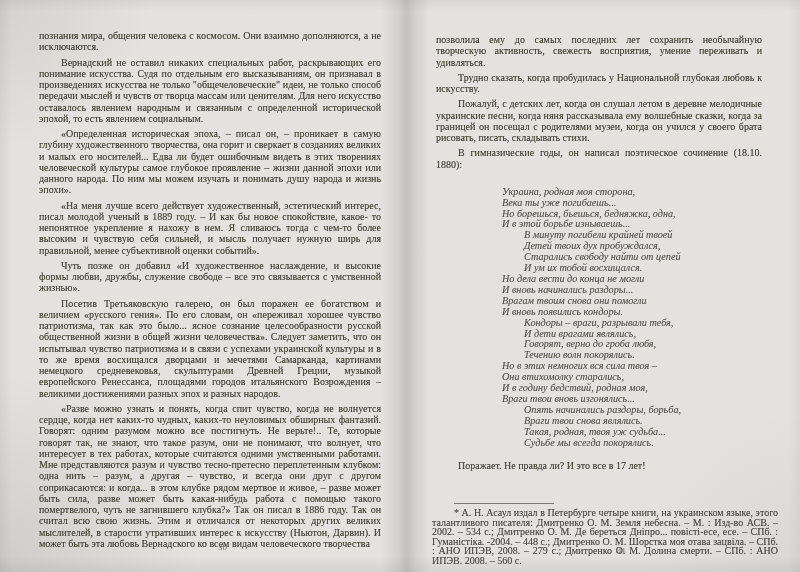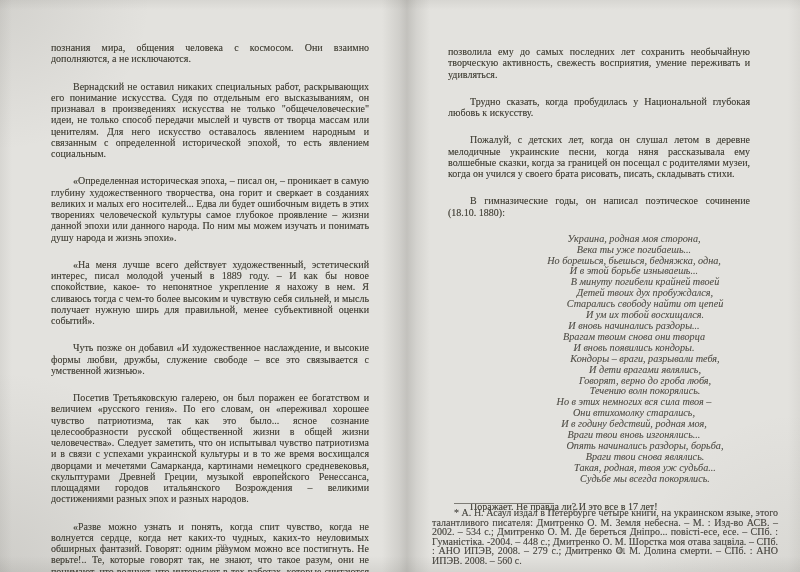--- a/index.html
+++ b/index.html
@@ -23,29 +23,29 @@
   .gutter {
     position: absolute; left: 382px; top: 0; width: 48px; height: 572px;
     background: linear-gradient(90deg,
       rgba(80,78,72,0) 0%, rgba(80,78,72,.13) 36%, rgba(80,78,72,.22) 52%,
       rgba(80,78,72,.10) 72%, rgba(80,78,72,0) 100%);
   }
   .page { position: absolute; }
   .page-left  { left: 35px;  top: 26px; width: 350px; }
   .page-right { left: 432px; top: 30px; width: 334px; }
   .body p {
-    margin: 16px;
+    margin: 4px;
     text-align: justify;
     text-indent: 22px;
     font-size: 10px;
     line-height: 11.25px;
     text-shadow: 0 0 .5px rgba(69,67,57,.5);
   }
   .noindent-first p:first-of-type { text-indent: 0; }
-  .poem { margin-top: 4px; text-align: center; }
+  .poem { margin-top: 17px; }
   .poem-line {
     font-style: italic;
     font-size: 10.2px;
     line-height: 10.9px;
     color: #55534c;
     white-space: nowrap;
     text-shadow: 0 0 .5px rgba(85,83,76,.4);
   }
   .indent-1 { padding-left: 70px; }
   .indent-2 { padding-left: 92px; }
@@ -103,22 +103,23 @@
     <div class="poem">
 
     <div class="poem-line indent-1">Украина, родная моя сторона,</div>
         <div class="poem-line indent-1">Века ты уже погибаешь...</div>
         <div class="poem-line indent-1">Но борешься, бьешься, бедняжка, одна,</div>
         <div class="poem-line indent-1">И в этой борьбе изнываешь...</div>
         <div class="poem-line indent-2">В минуту погибели крайней твоей</div>
         <div class="poem-line indent-2">Детей твоих дух пробуждался,</div>
         <div class="poem-line indent-2">Старались свободу найти от цепей</div>
         <div class="poem-line indent-2">И ум их тобой восхищался.</div>
+        <div class="poem-line indent-1">Но дела вести до конца не могли</div>
         <div class="poem-line indent-1">И вновь начинались раздоры...</div>
-        <div class="poem-line indent-1">Врагам твоим снова они творца</div>
+        <div class="poem-line indent-1">Врагам твоим снова они помогли</div>
         <div class="poem-line indent-1">И вновь появились кондоры.</div>
         <div class="poem-line indent-2">Кондоры – враги, разрывали тебя,</div>
         <div class="poem-line indent-2">И дети врагами являлись,</div>
         <div class="poem-line indent-2">Говорят, верно до гроба любя,</div>
         <div class="poem-line indent-2">Течению волн покорялись.</div>
         <div class="poem-line indent-1">Но в этих немногих вся сила твоя –</div>
         <div class="poem-line indent-1">Они втихомолку старались,</div>
         <div class="poem-line indent-1">И в годину бедствий, родная моя,</div>
         <div class="poem-line indent-1">Враги твои вновь изгонялись...</div>
         <div class="poem-line indent-2">Опять начинались раздоры, борьба,</div>

